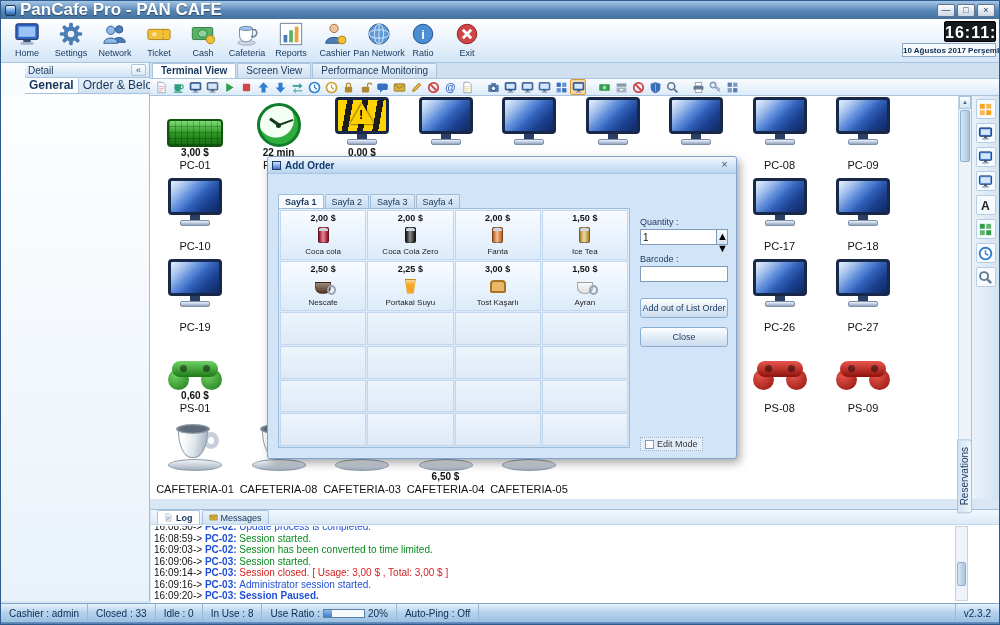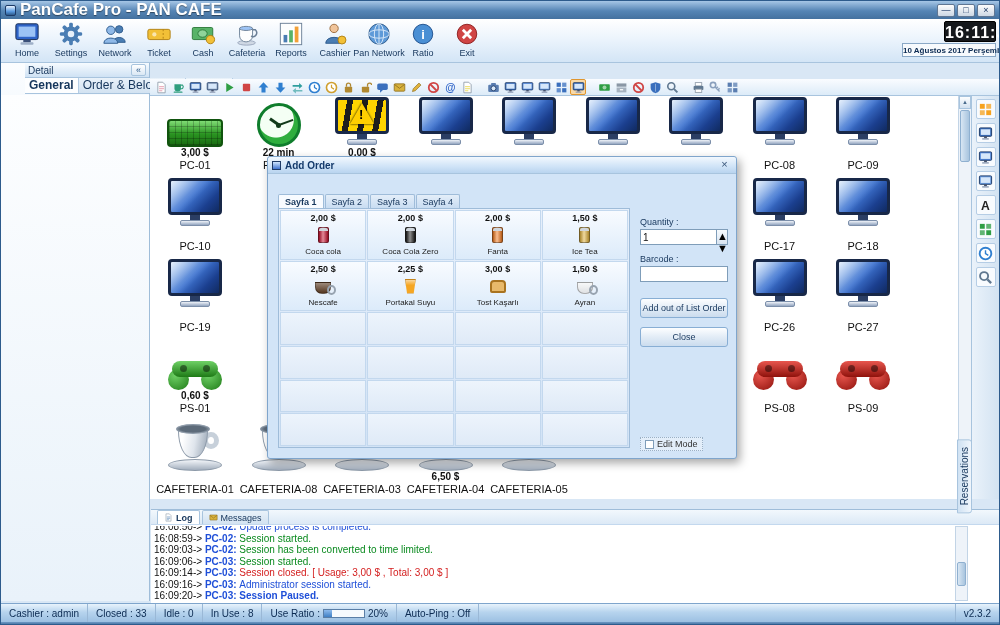--- a/index.html
+++ b/index.html
@@ -292,20 +292,25 @@
       <span id="detail-collapse">«</span>
     </div>
     <div id="detail-tabs">
         <span class="d-tab active">General</span>
         <span class="d-tab">Order &amp; Belonging</span>
         <span class="d-tab">History</span>
       </div>
     <div id="detail-body"></div>
   </div>
 
+  <div id="view-tabs">
+      <span class="v-tab active">Terminal View</span>
+      <span class="v-tab">Screen View</span>
+      <span class="v-tab">Performance Monitoring</span>
+    </div>
   <div id="quick-toolbar">
       <span class="q">
         <svg viewBox="0 0 16 16">
           <path d="M3.5,1.5 h6 l3,3 V14.5 h-9 z" fill="#fff" stroke="#8a97a5"></path>
           <path d="M5,7 h6 M5,9.5 h6 M5,12 h4" stroke="#e08aa0" fill="none"></path>
         </svg>
       </span>
       <span class="q">
         <svg viewBox="0 0 16 16">
           <path d="M3,4 h8 v5 a4,4 0 0 1 -8 0 z" fill="#2f9e7e"></path>

